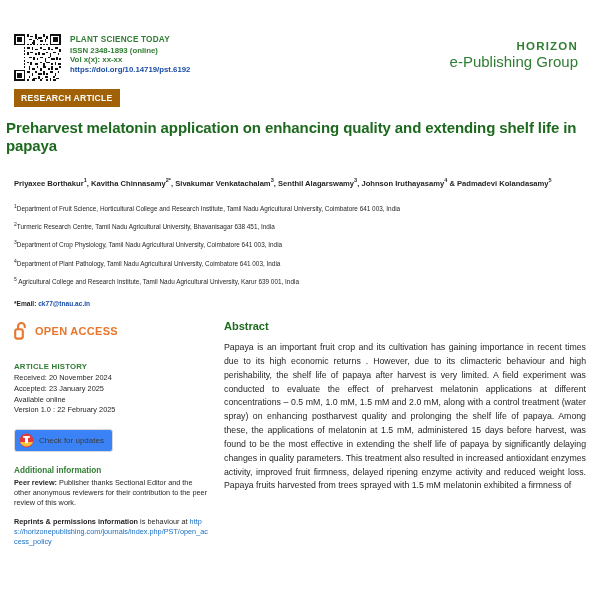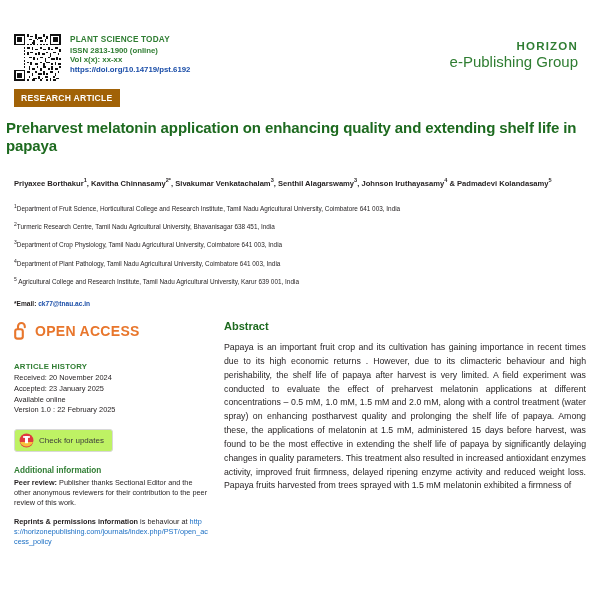--- a/index.html
+++ b/index.html
@@ -73,34 +73,34 @@
   }
   .email-line a { color: #1b4ea8; text-decoration: none; }
 
   
   .columns { display: flex; padding: 0 14px; gap: 14px; margin-top: 10px; }
   .col-left { width: 196px; flex: 0 0 196px; }
   .col-right { flex: 1 1 auto; }
 
   
   .open-access { display: flex; align-items: center; gap: 6px; margin-top: 4px; }
-  .oa-label { font-size: 14px; font-weight: bold; color: #e8762c; letter-spacing: .3px; }
+  .oa-label { font-size: 11px; font-weight: bold; color: #e8762c; letter-spacing: .3px; }
 
   
   .section-head-green {
     font-size: 7.8px; font-weight: bold; color: #2f7d32;
     letter-spacing: .2px; margin-top: 22px;
   }
   .history-list { margin-top: 2px; }
   .history-item { font-size: 7.4px; line-height: 1.45; color: #231f20; }
 
   
   .crossmark {
     margin-top: 13px; display: inline-flex; align-items: center; gap: 5px;
-    background: #bef264; border: 1px solid #d8d8d8; border-radius: 3px;
+    background: #3b82f6; border: 1px solid #d8d8d8; border-radius: 3px;
     padding: 3px 8px 3px 4px;
   }
   .crossmark-label { font-size: 8px; color: #3b3b3b; }
 
   
   .addl-head {
     font-size: 8.2px; font-weight: bold; color: #2f7d32; margin-top: 14px;
   }
   .addl-para {
     font-size: 7.3px; line-height: 1.38; color: #231f20; margin-top: 3px;
@@ -240,21 +240,21 @@
           <rect x="8" y="28" width="1" height="1"></rect>
             <rect x="11" y="28" width="2" height="1"></rect>
           <rect x="16" y="28" width="1" height="1"></rect>
             <rect x="20" y="28" width="1" height="1"></rect>
           <rect x="24" y="28" width="2" height="1"></rect>
         </g>
       </svg>
 
       <div class="journal-text">
         <div class="journal-title">PLANT SCIENCE TODAY</div>
-        <div class="journal-issn">ISSN 2813-1900 (online)</div>
+        <div class="journal-issn">ISSN 2348-1893 (online)</div>
         <div class="journal-vol">Vol x(x): xx-xx</div>
         <div class="journal-doi">https://doi.org/10.14719/pst.6192</div>
       </div>
     </div>
 
     <div class="publisher-block">
       <div class="pub-text">
         <div class="pub-name">HORIZON</div>
         <div class="pub-group">e-Publishing Group</div>
       </div>

